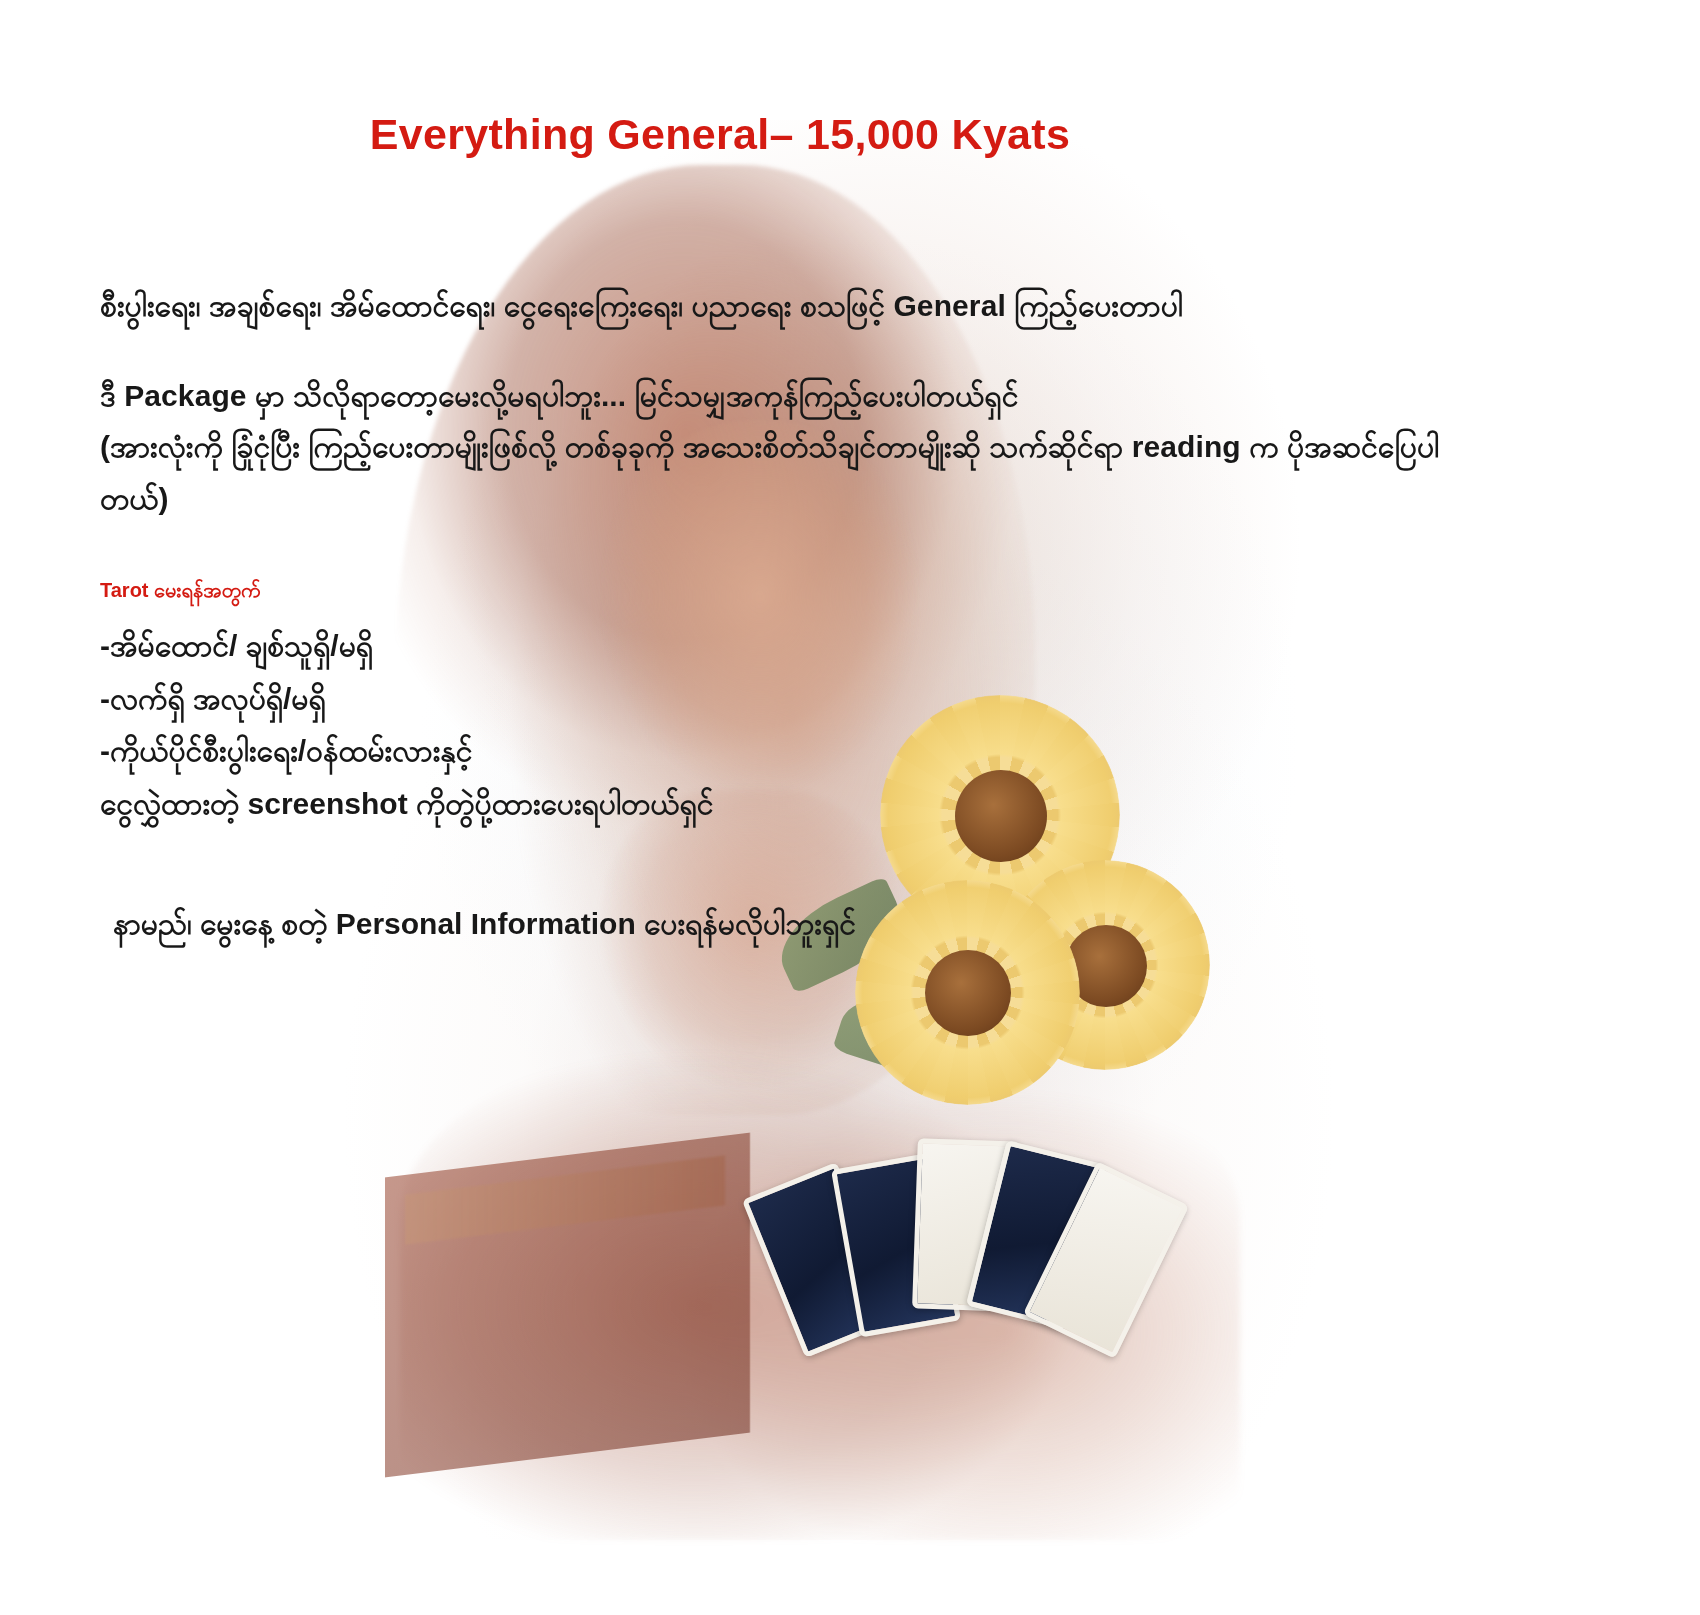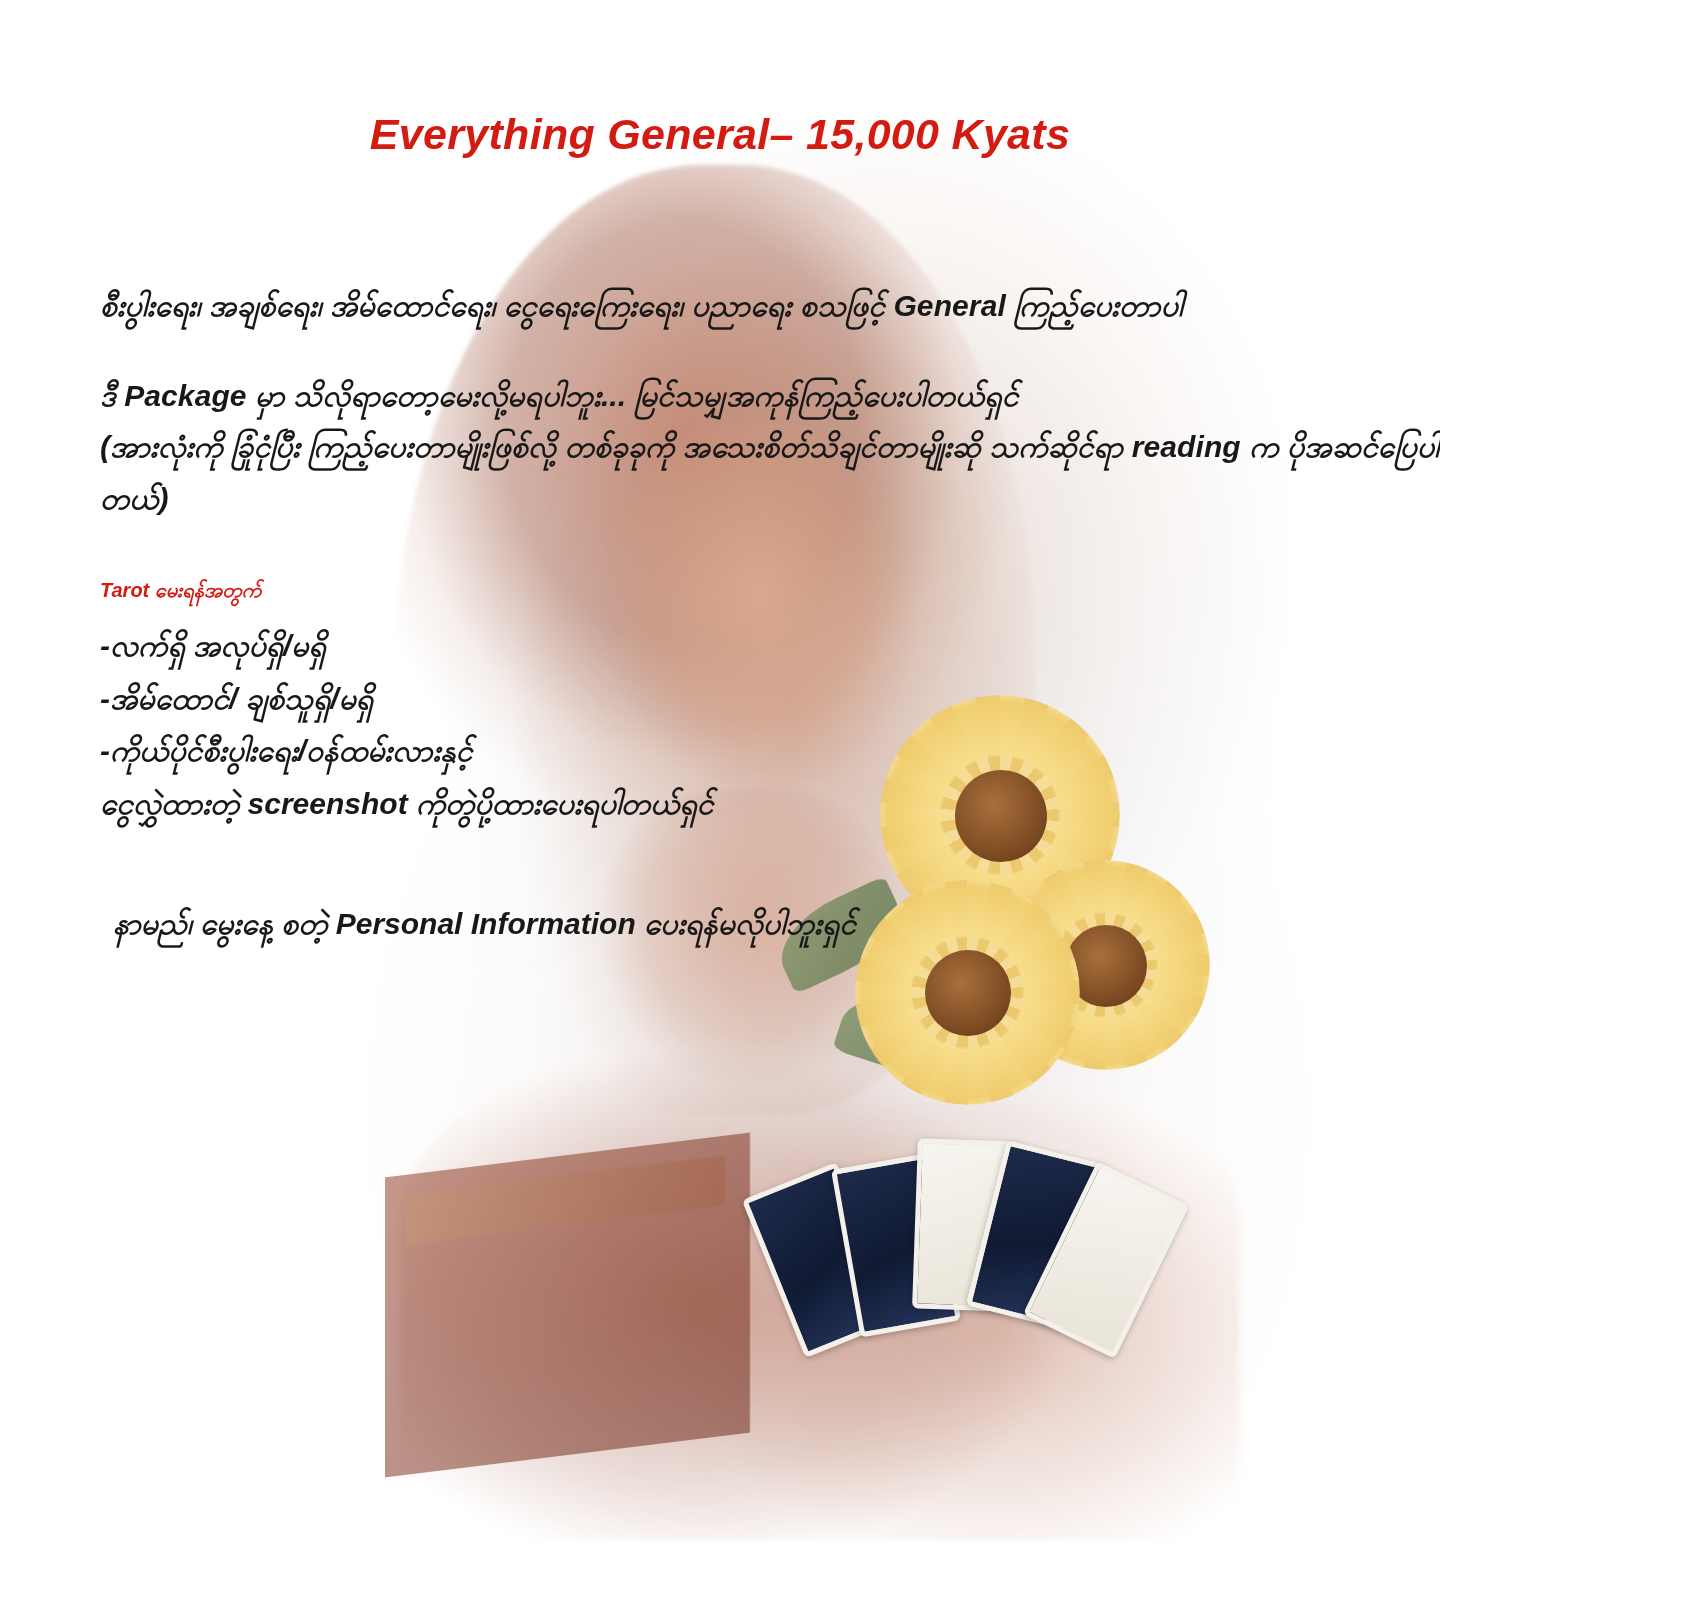--- a/index.html
+++ b/index.html
@@ -9,21 +9,20 @@
   }
   body {
     font-family: "Liberation Sans", sans-serif;
   }
   #page {
     position: relative;
     width: 1440px;
     height: 1615px;
     overflow: hidden;
     background: #ffffff;
-    font-style: italic;
   }
 
   
   .art-layer {
     position: absolute;
     inset: 0;
     pointer-events: none;
   }
   .art-glow {
     position: absolute;
@@ -235,22 +234,22 @@
 
     <div class="body-text">
 
       <p class="para">စီးပွါးရေး၊ အချစ်ရေး၊ အိမ်ထောင်ရေး၊ ငွေရေးကြေးရေး၊ ပညာရေး စသဖြင့် General ကြည့်ပေးတာပါ</p>
 
       <p class="para tight">ဒီ Package မှာ သိလိုရာတော့မေးလို့မရပါဘူး... မြင်သမျှအကုန်ကြည့်ပေးပါတယ်ရှင်</p>
       <p class="para">(အားလုံးကို ခြုံငုံပြီး ကြည့်ပေးတာမျိုးဖြစ်လို့ တစ်ခုခုကို အသေးစိတ်သိချင်တာမျိုးဆို သက်ဆိုင်ရာ reading က ပိုအဆင်ပြေပါတယ်)</p>
 
       <div class="section-head">Tarot မေးရန်အတွက်</div>
 
+      <p class="bullet">-အိမ်ထောင်/ ချစ်သူရှိ/မရှိ</p>
       <p class="bullet">-လက်ရှိ အလုပ်ရှိ/မရှိ</p>
-      <p class="bullet">-အိမ်ထောင်/ ချစ်သူရှိ/မရှိ</p>
       <p class="bullet">-ကိုယ်ပိုင်စီးပွါးရေး/ဝန်ထမ်းလားနှင့်</p>
       <p class="bullet">ငွေလွှဲထားတဲ့ screenshot ကိုတွဲပို့ထားပေးရပါတယ်ရှင်</p>
 
       <div class="spacer-lg"></div>
 
       <p class="footline">နာမည်၊ မွေးနေ့ စတဲ့ Personal Information ပေးရန်မလိုပါဘူးရှင်</p>
 
     </div>
   </div>
 </div>

